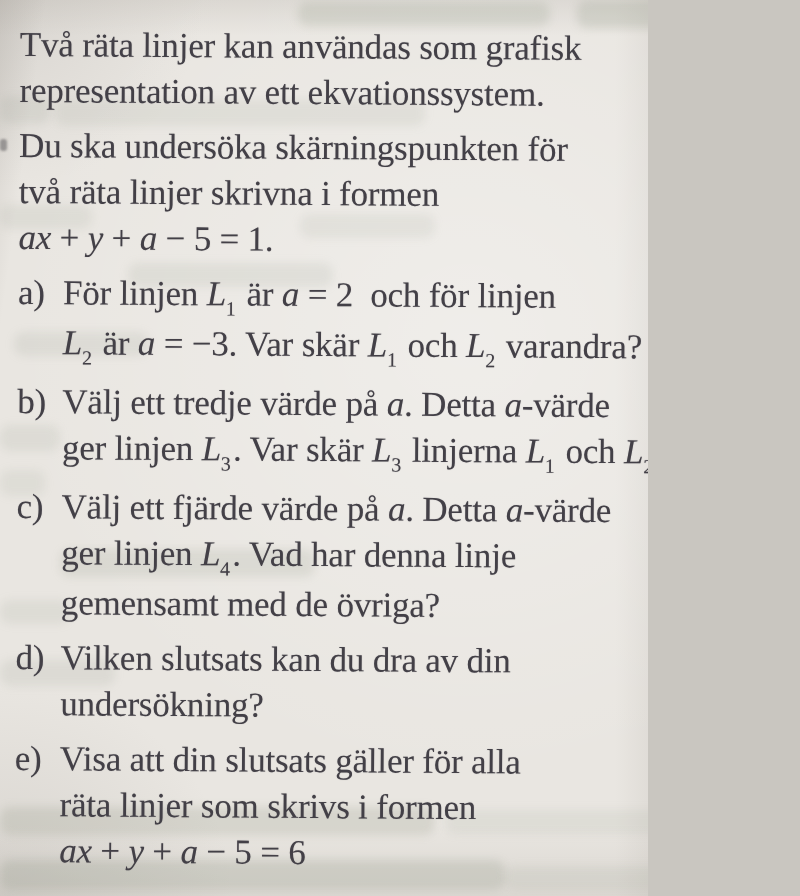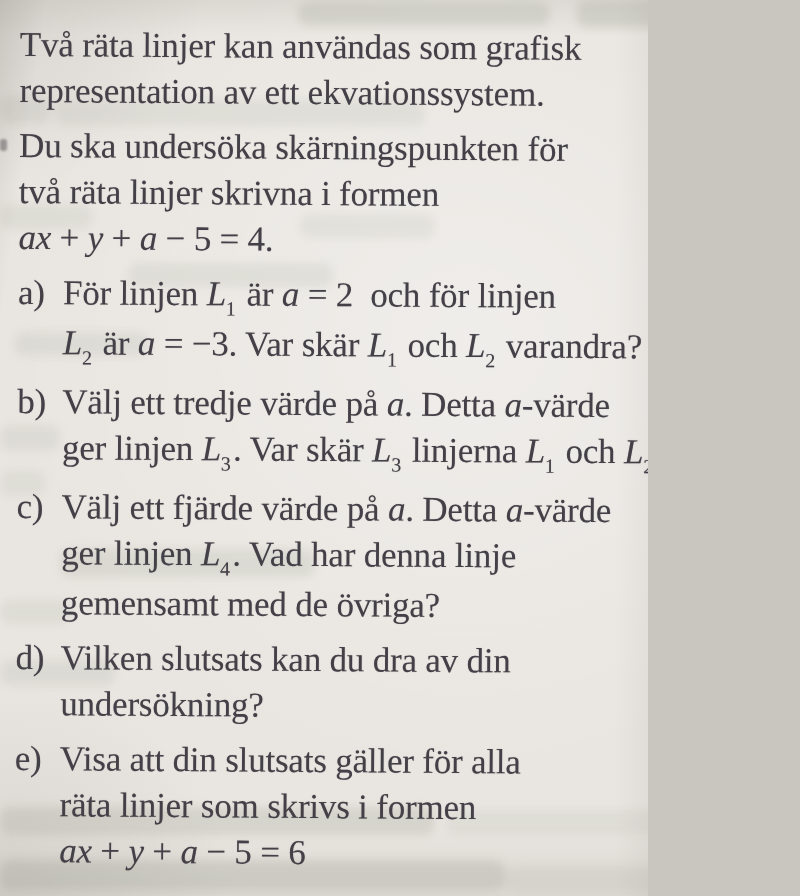--- a/index.html
+++ b/index.html
@@ -90,21 +90,21 @@
       <div class="block">
         <div class="body">
           <div class="line"><span class="seg-n">Två räta linjer kan användas som grafisk</span></div>
           <div class="line"><span class="seg-n">representation av ett ekvationssystem.</span></div>
         </div>
       </div>
       <div class="block">
         <div class="body">
           <div class="line"><span class="seg-n">Du ska undersöka skärningspunkten för</span></div>
           <div class="line"><span class="seg-n">två räta linjer skrivna i formen</span></div>
-          <div class="line"><span class="seg-i">ax</span><span class="seg-n"> + </span><span class="seg-i">y</span><span class="seg-n"> + </span><span class="seg-i">a</span><span class="seg-n"> − 5 = 4.</span></div>
+          <div class="line"><span class="seg-i">ax</span><span class="seg-n"> + </span><span class="seg-i">y</span><span class="seg-n"> + </span><span class="seg-i">a</span><span class="seg-n"> − 5 = 1.</span></div>
         </div>
       </div>
       <div class="block">
         <span class="label">a)</span>
         <div class="body">
           <div class="line"><span class="seg-n">För linjen </span><span class="seg-i">L</span><span class="seg-sub">1</span><span class="seg-n"> är </span><span class="seg-i">a</span><span class="seg-n"> = 2&nbsp; och för linjen</span></div>
           <div class="line"><span class="seg-i">L</span><span class="seg-sub">2</span><span class="seg-n"> är </span><span class="seg-i">a</span><span class="seg-n"> = −3. Var skär </span><span class="seg-i">L</span><span class="seg-sub">1</span><span class="seg-n"> och </span><span class="seg-i">L</span><span class="seg-sub">2</span><span class="seg-n"> varandra?</span></div>
         </div>
       </div>
       <div class="block">

